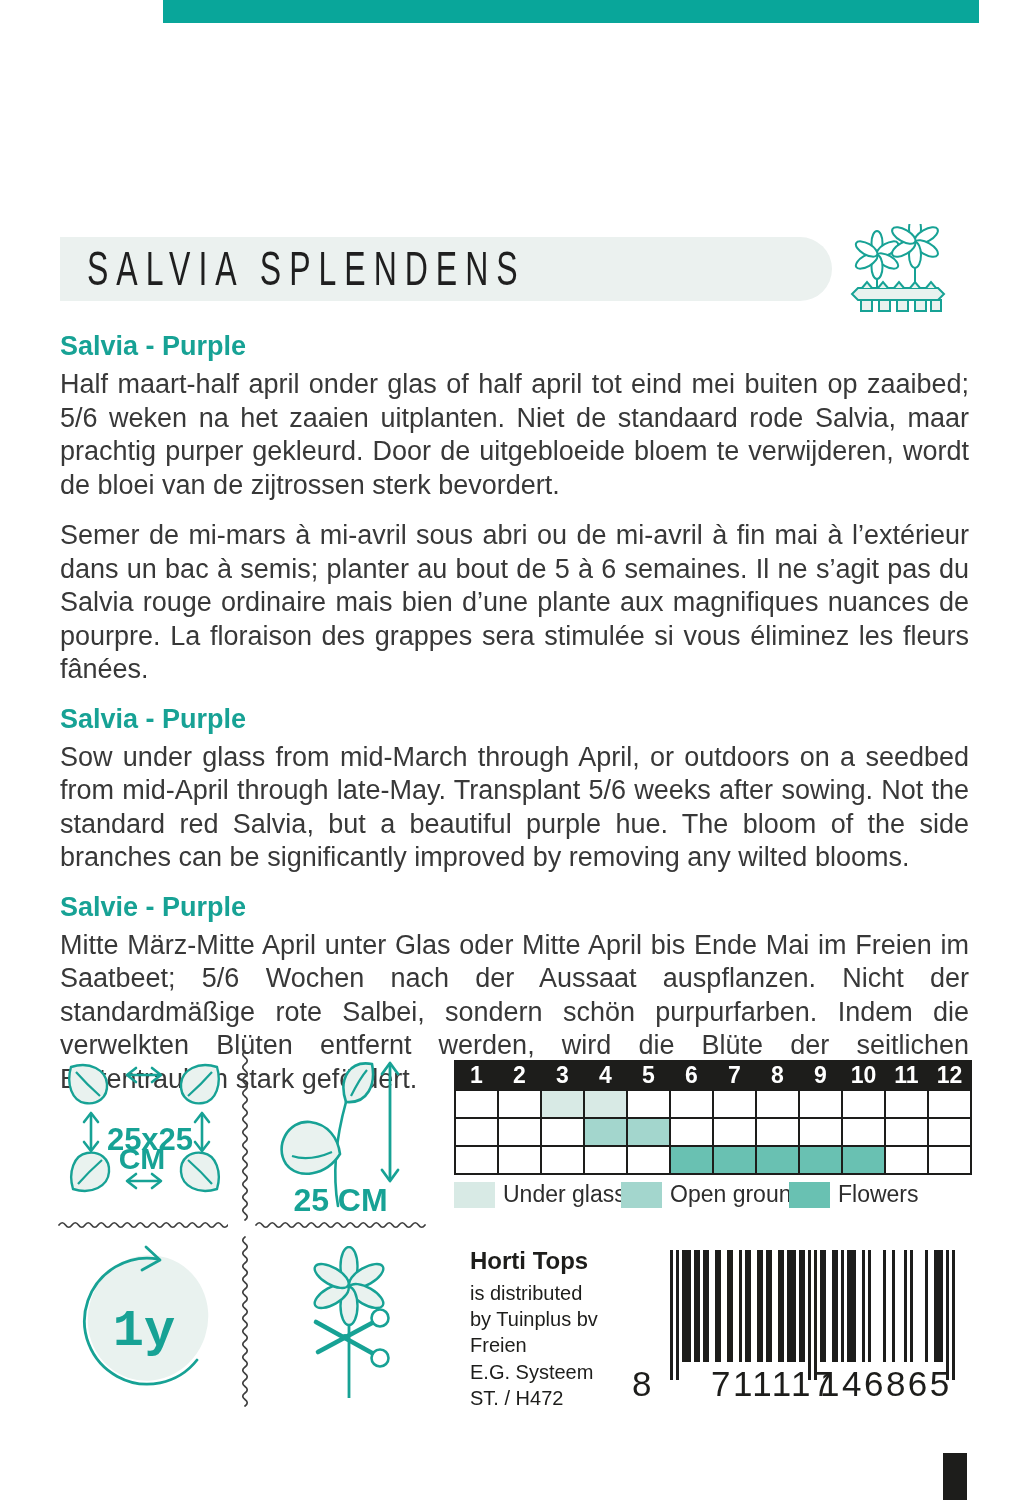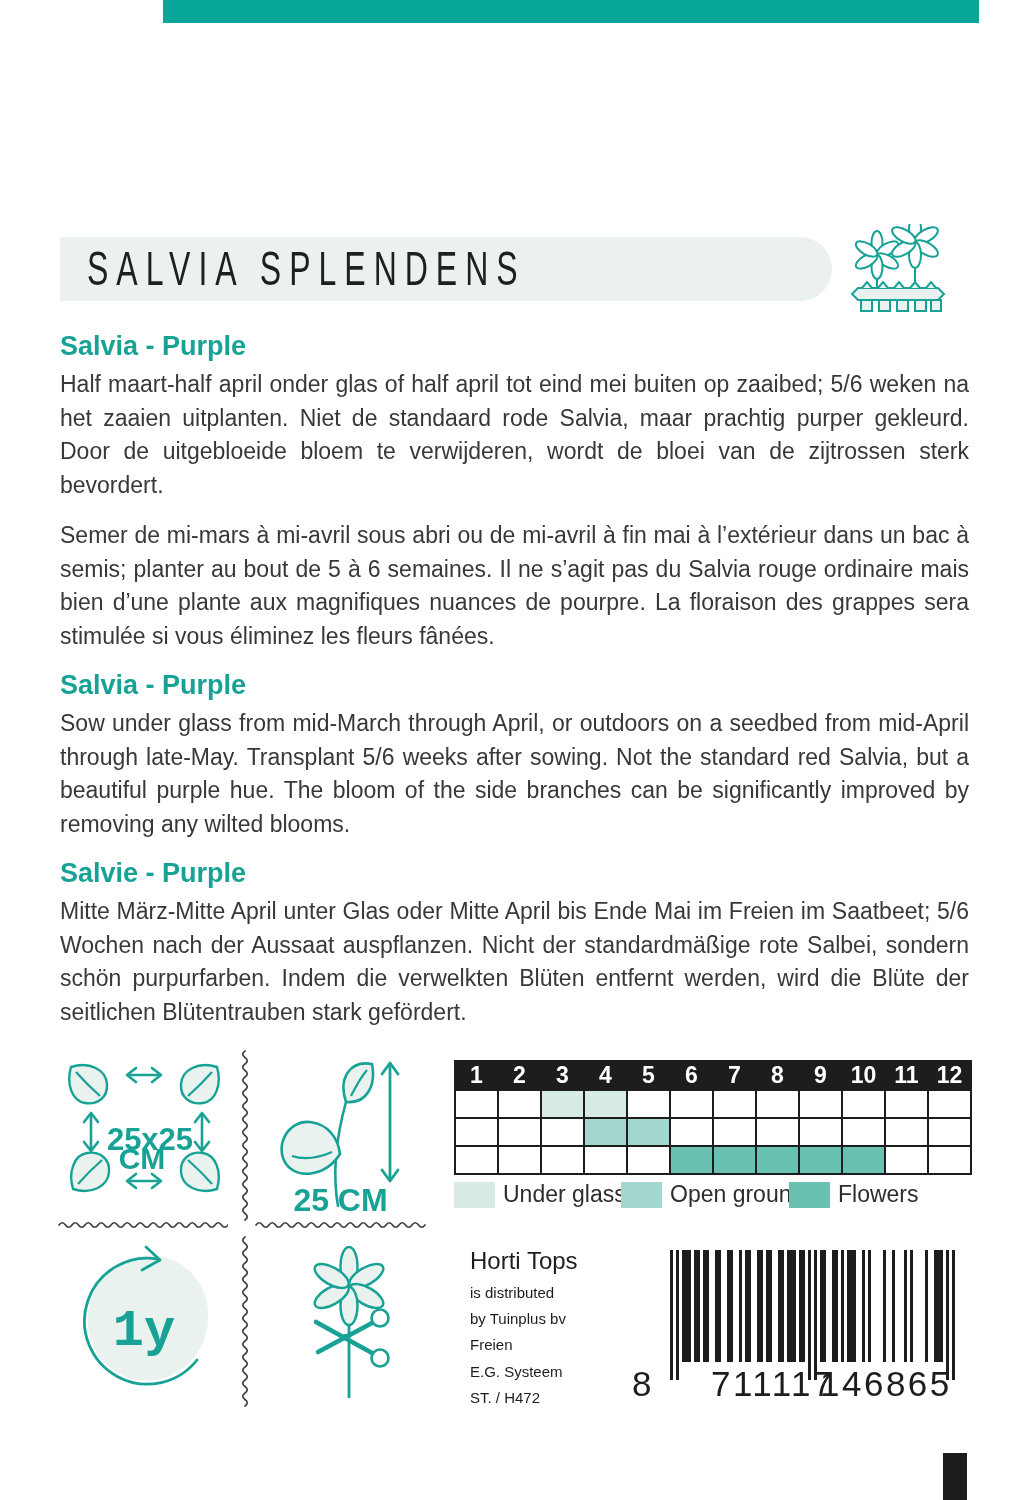--- a/index.html
+++ b/index.html
@@ -15,41 +15,41 @@
 
   .topbar{position:absolute;left:163px;top:0;width:816px;height:23px;background:#09a69a;}
 
   .title-band{position:absolute;left:60px;top:237px;width:772px;height:64px;background:var(--band);
     border-radius:0 42px 42px 0;display:flex;align-items:center;}
   .title-text{margin-left:27px;font-size:32px;font-weight:500;color:#1f1f1f;letter-spacing:8px;
     transform:scaleY(1.5);transform-origin:left center;white-space:nowrap;}
 
   .content{position:absolute;left:60px;top:323px;width:909px;margin-top:8px;}
   .sec h2{margin:0 0 6px 0;font-size:27px;line-height:31px;font-weight:700;color:var(--accent);}
-  .sec p{margin:0 0 17px 0;font-size:23px;line-height:33.5px;color:var(--text);text-align:justify;}
+  .sec p{margin:0 0 17px 0;font-size:27px;line-height:33.5px;color:var(--text);text-align:justify;}
 
   .icon-group{position:absolute;}
   .icon-abs{position:absolute;}
   .teal-label{position:absolute;color:var(--accent);font-weight:700;text-align:center;}
 
   svg.tealart{color:var(--accent);}
 
   
   .calendar{position:absolute;left:454px;top:1060px;border-collapse:collapse;}
   .calendar th{width:41px;height:25px;background:var(--ink);color:#fff;font-size:23px;font-weight:700;
     text-align:center;border:2px solid var(--ink);padding:0;}
   .calendar td{width:41px;height:26px;border:2px solid var(--ink);padding:0;}
 
   .legend-item{position:absolute;top:1181px;display:flex;align-items:center;}
   .legend-swatch{width:41px;height:26px;margin-right:8px;}
   .legend-label{font-size:23px;color:#2d2d2d;white-space:nowrap;}
 
   .distributor{position:absolute;left:470px;top:1247px;color:var(--ink);}
-  .distributor .dist-name{font-size:24px;font-weight:400;margin-bottom:5px;}
-  .distributor .dist-line{font-size:15px;line-height:26.2px;}
+  .distributor .dist-name{font-size:24px;font-weight:700;margin-bottom:5px;}
+  .distributor .dist-line{font-size:20px;line-height:26.2px;}
 
   .barcode{position:absolute;left:632px;top:1250px;width:335px;height:150px;}
   .barcode .bc-digit{position:absolute;color:var(--ink);font-size:35px;letter-spacing:2.5px;top:114px;}
   .bc-first{left:0;}
   .bc-left{left:47px;width:126px;margin-left:32px;}
   .bc-right{left:188px;width:126px;}
 
   .black-mark{position:absolute;left:943px;top:1453px;width:24px;height:47px;background:var(--ink);}
 
   .wavy{position:absolute;line-height:0;}

